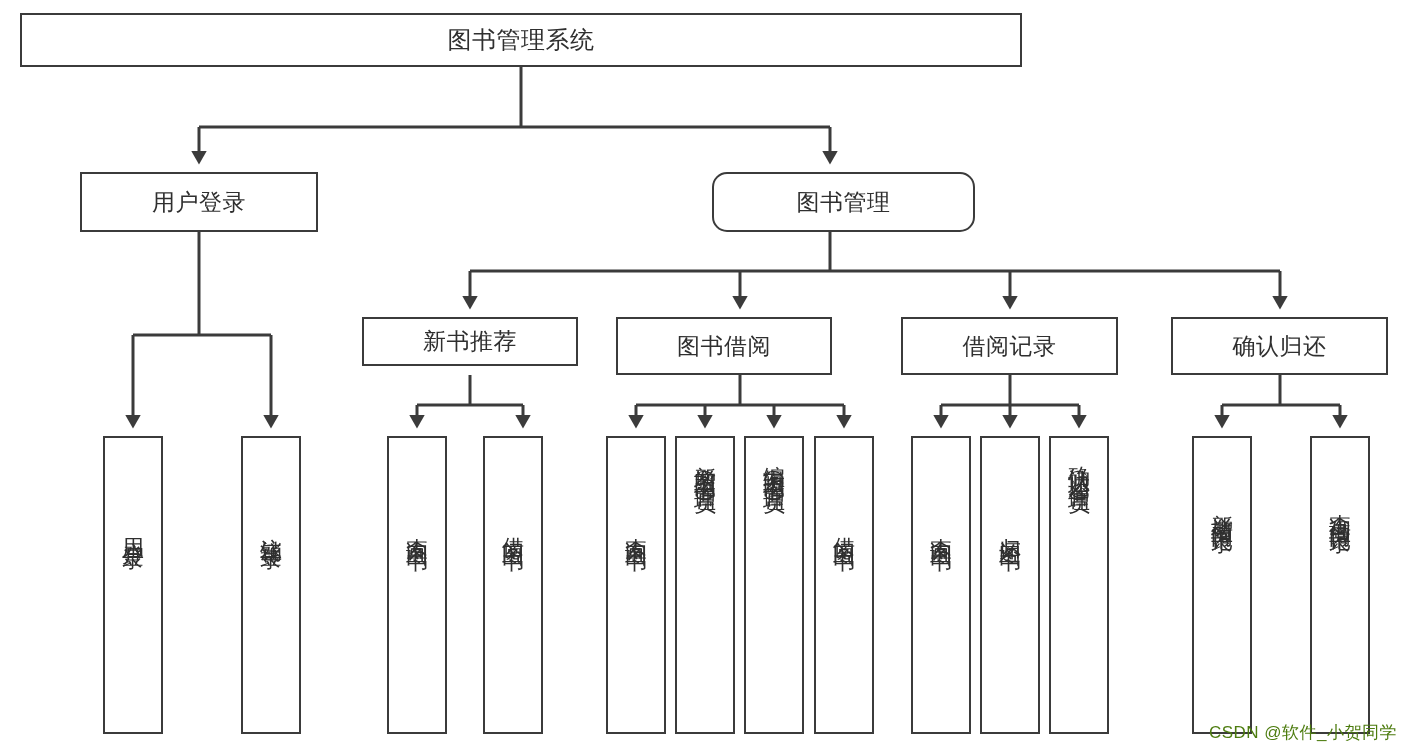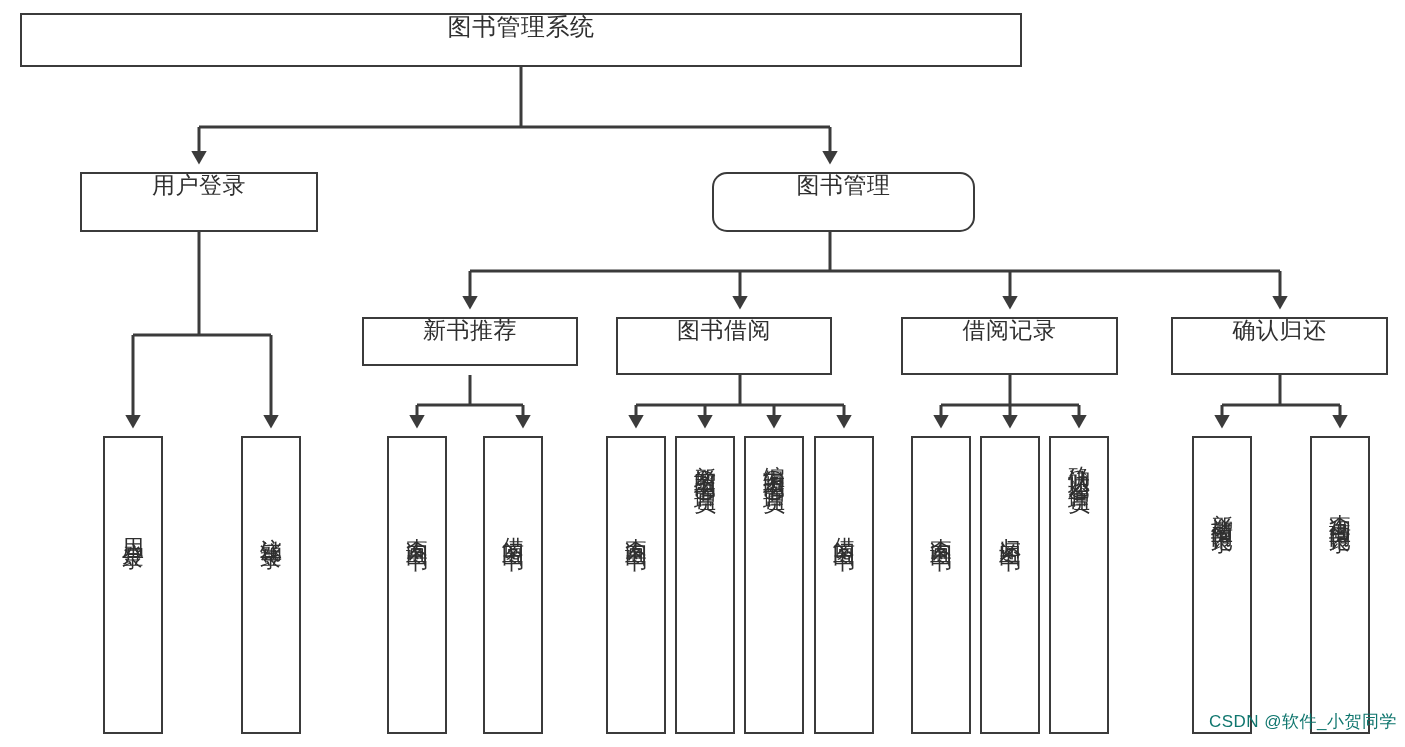--- a/index.html
+++ b/index.html
@@ -14,20 +14,21 @@
   
   #wires{position:absolute;left:0;top:0;width:1405px;height:747px;}
 
   
   .node{
     position:absolute;
     box-sizing:border-box;
     background:#ffffff;
     border:2px solid #3b3b3b;
     display:flex;
+    align-items:center;
     justify-content:center;
   }
   .node .lbl{
     color:#2f2f2f;
     letter-spacing:.5px;
     white-space:nowrap;
   }
 
   
   .h-node .lbl{font-size:23px;line-height:1;}
@@ -48,23 +49,23 @@
     white-space:nowrap;
     color:#2f2f2f;
   }
   
   .leaf.mid{padding-top:82px;}
   .leaf.mid2{padding-top:58px;}
 
   
   #watermark{
     position:absolute;
-    right:8px;bottom:14px;
+    right:8px;bottom:3px;
     font-size:17px;
-    color:#0f766e;
+    color:#4d7c0f;
     letter-spacing:.5px;
     white-space:nowrap;
   }
 </style>
 </head>
 <body>
 
 <div id="stage">
 
   <svg id="wires" viewBox="0 0 1405 747" width="1405" height="747">

